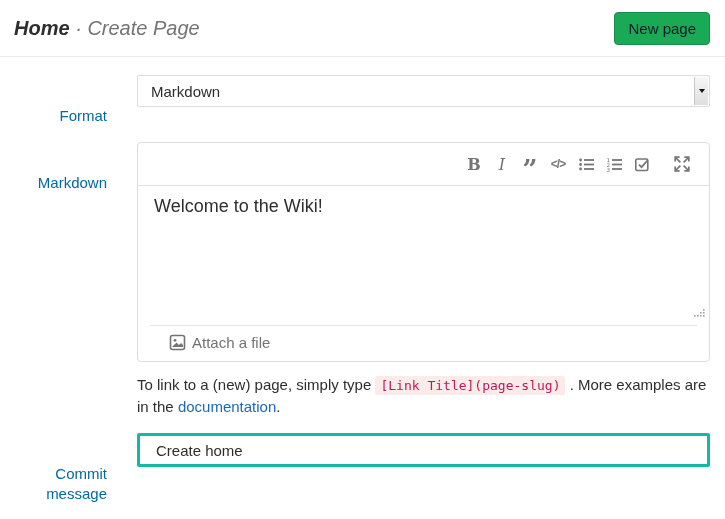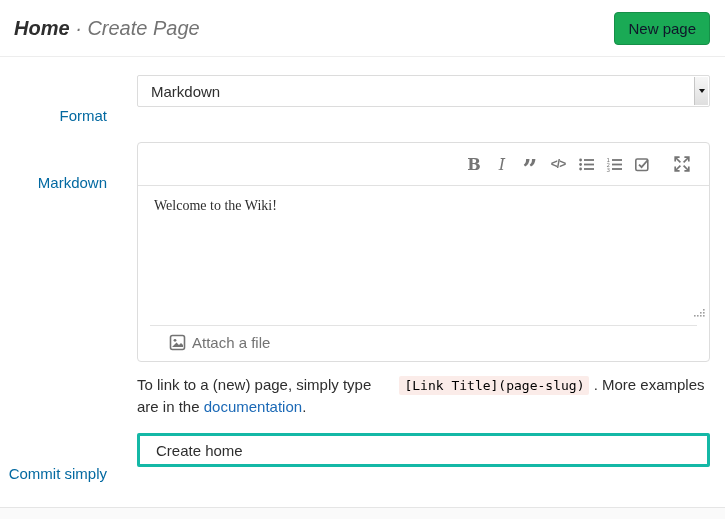--- a/index.html
+++ b/index.html
@@ -78,43 +78,43 @@
   .tool-btn.spaced { margin-left: 18px; }
   .glyph-b { font-family: "DejaVu Serif", serif; font-weight: 700; font-size: 16px; }
   .glyph-i { font-family: "DejaVu Serif", serif; font-style: italic; font-size: 16px; }
   .glyph-quote { font-family: "DejaVu Serif", serif; font-weight: 700; font-size: 26px; line-height: 8px; margin-top: 10px; }
   .glyph-code { font-size: 12px; font-weight: 600; letter-spacing: -1px; }
 
   .textarea-wrap { position: relative; }
   .editor textarea {
     display: block; width: 100%; height: 139px; border: 0; outline: none;
     resize: none; padding: 11px 16px;
-    font-family: Liberation Serif, serif;
-    font-size: 14px; line-height: 18px; color: #2e2e2e; background: transparent;
+    font-family: Liberation Sans, sans-serif;
+    font-size: 18px; line-height: 18px; color: #2e2e2e; background: transparent;
   }
   .resize-grip { position: absolute; right: 3px; bottom: 2px; cursor: ns-resize; }
 
   .editor-footer {
     margin: 0 12px; border-top: 1px solid #e3e3e3;
     display: flex; align-items: center; justify-content: space-between;
     padding: 8px 2px 10px 4px;
   }
   .supported { color: #909090; }
   .link { color: #1b69b6; text-decoration: none; cursor: pointer; }
   .attach { display: flex; align-items: center; color: #737373; cursor: pointer; margin-left: 15px; }
   .attach svg { margin-right: 6px; }
 
   
   .hint {
     margin: 12px 15px 0 137px; line-height: 21px; color: #2e2e2e;
   }
   .code-chip {
     font-family: "DejaVu Sans Mono", "Liberation Mono", monospace;
-    font-size: 13px; color: #000000; background: #fbece9;
-    padding: 2px 5px; border-radius: 2px; margin-left: 24px;
+    font-size: 13px; color: #be185d; background: #fbece9;
+    padding: 2px 5px; border-radius: 2px;
   }
 
   
   .text-input {
     width: 100%; height: 34px; border: 3px solid #14b8a6; border-radius: 2px;
     padding: 0 16px; font-size: 15px; color: #2e2e2e; outline: none;
     font-family: "Liberation Sans", sans-serif;
   }
 
   
@@ -240,21 +240,21 @@
   </div>
 </div>
 
 <div class="hint">
   <span>To link to a (new) page, simply type </span>
   <span class="code-chip">[Link Title](page-slug)</span>
   <span>. More examples are in the </span><span class="link">documentation</span><span>.</span>
 </div>
 
 <div class="form-row row-commit">
-  <div class="form-label">Commit simply</div>
+  <div class="form-label">Commit message</div>
   <div class="form-field">
     <input class="text-input" type="text" value="Create home" style="">
   </div>
 </div>
 
 <div class="form-actions">
   <button class="btn btn-green">Create page</button>
   <button class="btn btn-default btn-cancel">Cancel</button>
 </div>
 

